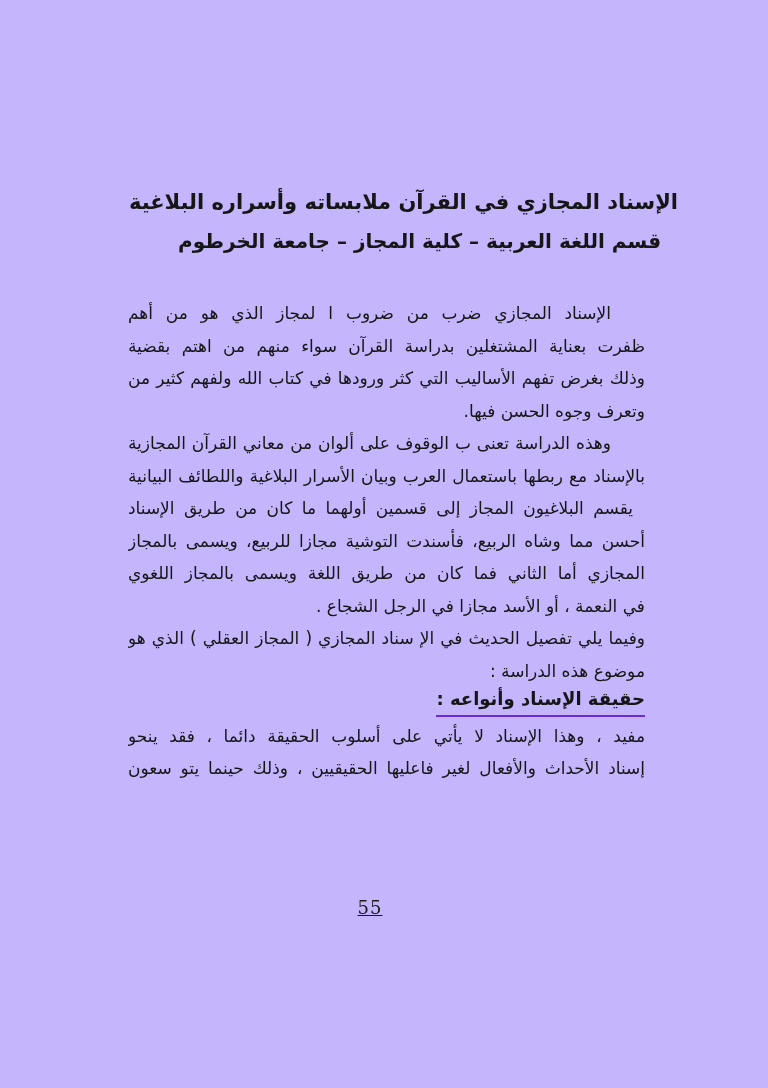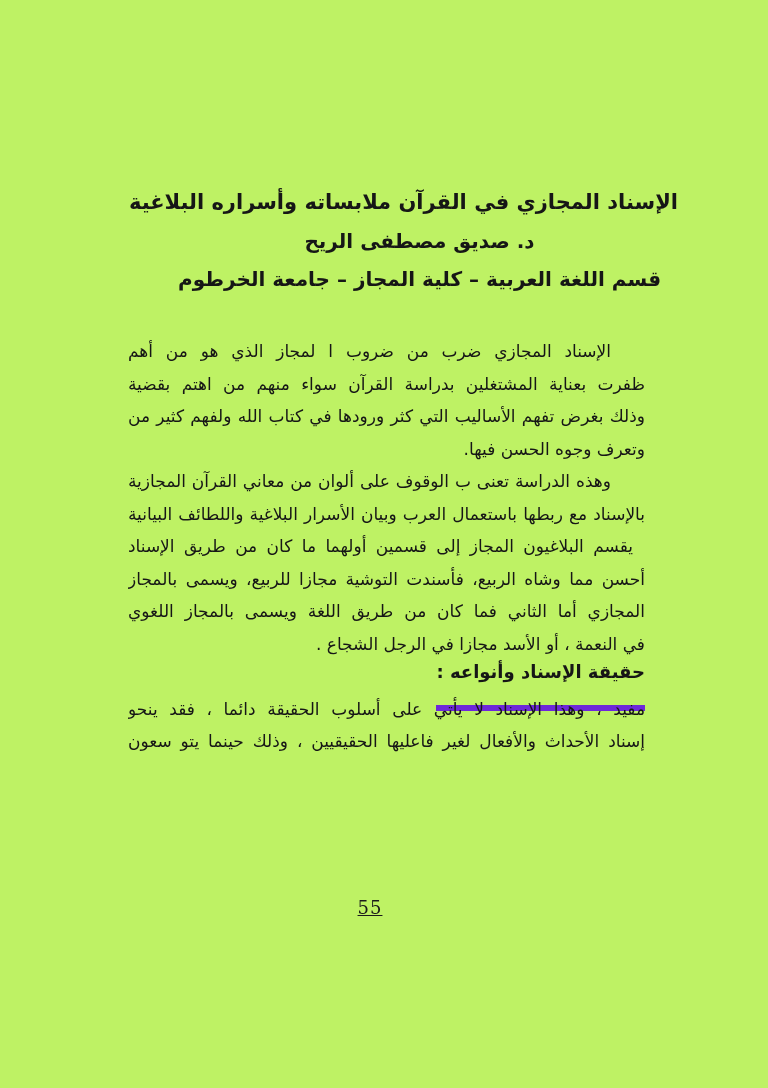--- a/index.html
+++ b/index.html
@@ -11,21 +11,21 @@
     width: 768px;
     height: 1088px;
     position: relative;
     overflow: hidden;
     font-family: "DejaVu Sans", sans-serif;
     color: #161616;
   }
   .page {
     position: absolute;
     inset: 0;
-    background: #bef264;
+    background: #c4b5fd;
   }
   .content {
     position: absolute;
     left: 128px;
     top: 0;
     width: 517px;
   }
   .titles {
     margin-top: 182px;
     position: relative;
@@ -70,22 +70,22 @@
   .ind-sm { text-indent: 12px; }
   .heading {
     height: 32.5px;
     line-height: 24px;
     text-align: right;
     font-weight: bold;
     font-size: 18px;
   }
   .heading .u {
     display: inline-block;
-    border-bottom: 6px solid #6d28d9;
-    padding-bottom: 21px;
+    border-bottom: 2px solid #6d28d9;
+    padding-bottom: 4px;
   }
   .page-number {
     position: absolute;
     top: 897px;
     left: 0;
     width: 740px;
     text-align: center;
     font-family: "DejaVu Serif", serif;
     font-size: 18px;
     letter-spacing: 1px;
@@ -94,21 +94,20 @@
   }
 </style>
 </head>
 <body>
 
 <div class="page">
   <div class="content">
 
     <div class="titles" lang="ar">
       <div class="title-main">الإسناد المجازي في القرآن ملابساته وأسراره البلاغية</div>
-      <div class="title-author">د. صديق مصطفى الريح</div>
       <div class="title-affil">قسم اللغة العربية – كلية المجاز – جامعة الخرطوم</div>
     </div>
 
     <div class="body-text" lang="ar">
 
       <div>
         <div class="ln ind-lg">الإسناد المجازي ضرب من ضروب ا لمجاز الذي هو من أهم الموضوعات التي</div>
         <div class="ln">ظفرت بعناية المشتغلين بدراسة القرآن سواء منهم من اهتم بقضية الإعجاز أو بالتفسير،</div>
         <div class="ln">وذلك بغرض تفهم الأساليب التي كثر ورودها في كتاب الله ولفهم كثير من الآيات</div>
         <div class="ln ln-end">وتعرف وجوه الحسن فيها.</div>
@@ -119,20 +118,24 @@
         <div class="ln">بالإسناد مع ربطها باستعمال العرب وبيان الأسرار البلاغية واللطائف البيانية لذلك</div>
       </div>
 
       <div>
         <div class="ln ind-sm">يقسم البلاغيون المجاز إلى قسمين أولهما ما كان من طريق الإسناد كقولنا: خط</div>
         <div class="ln">أحسن مما وشاه الربيع، فأسندت التوشية مجازا للربيع، ويسمى بالمجاز العقلي أو الإسناد</div>
         <div class="ln">المجازي أما الثاني فما كان من طريق اللغة ويسمى بالمجاز اللغوي كاستعمال اليد مجازا</div>
         <div class="ln ln-end">في النعمة ، أو الأسد مجازا في الرجل الشجاع .</div>
       </div>
 
+      <div>
+        <div class="ln">وفيما يلي تفصيل الحديث في الإ سناد المجازي ( المجاز العقلي ) الذي هو</div>
+        <div class="ln ln-end">موضوع هذه الدراسة :</div>
+      </div>
 
       <div class="heading">
         <span class="u">حقيقة الإسناد وأنواعه :</span>
       </div>
 
       <div>
         <div class="ln">مفيد ، وهذا الإسناد لا يأتي على أسلوب الحقيقة دائما ، فقد ينحو المتكلمون إلى</div>
         <div class="ln">إسناد الأحداث والأفعال لغير فاعليها الحقيقيين ، وذلك حينما يتو سعون ويتجوزون</div>
       </div>
 

